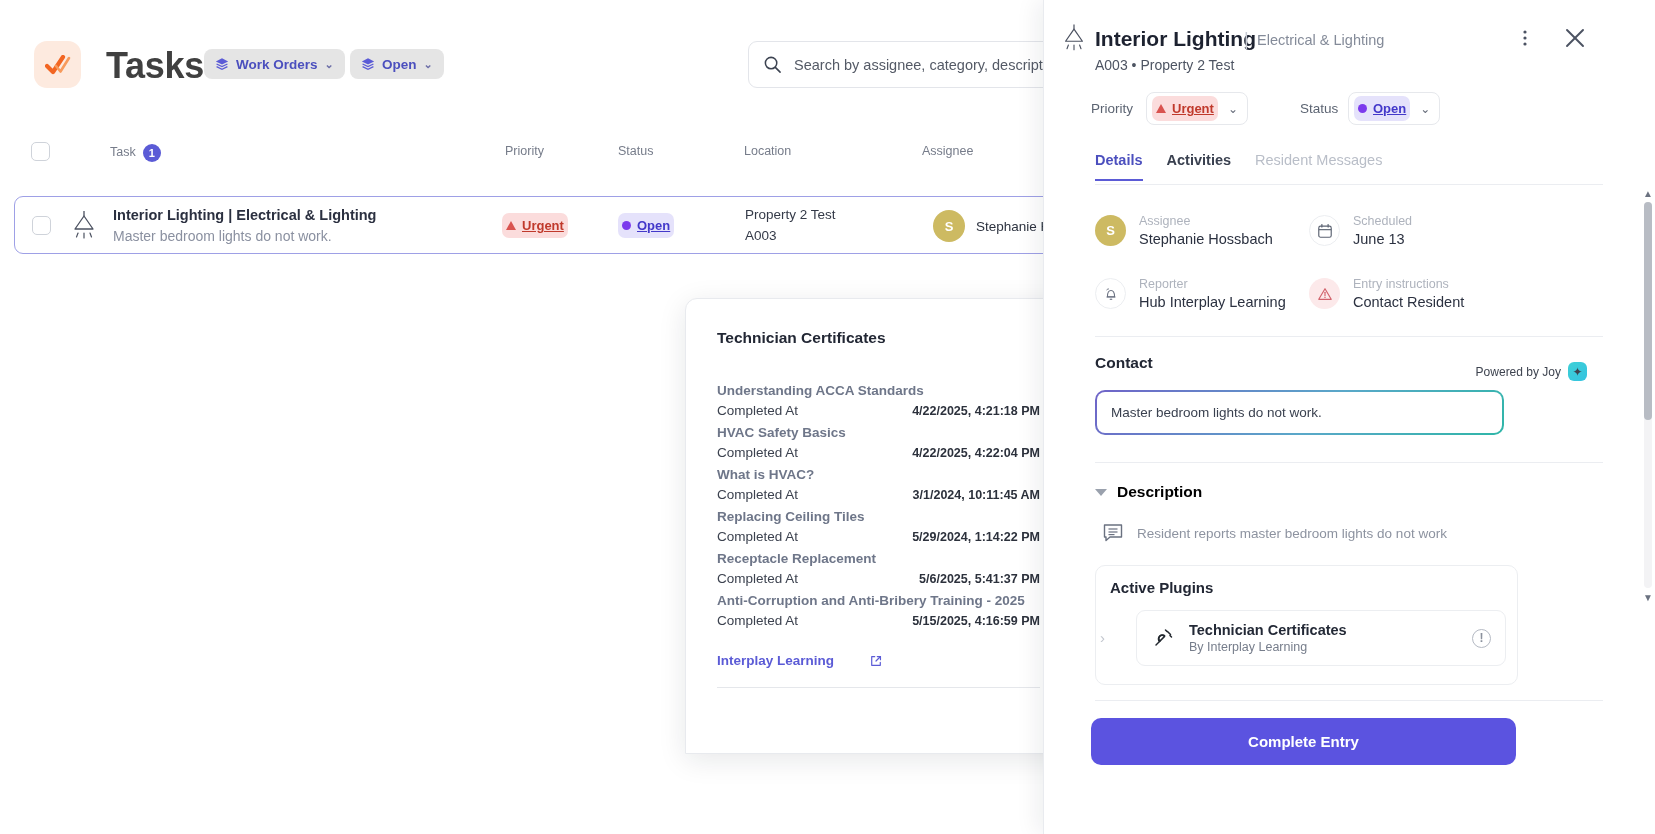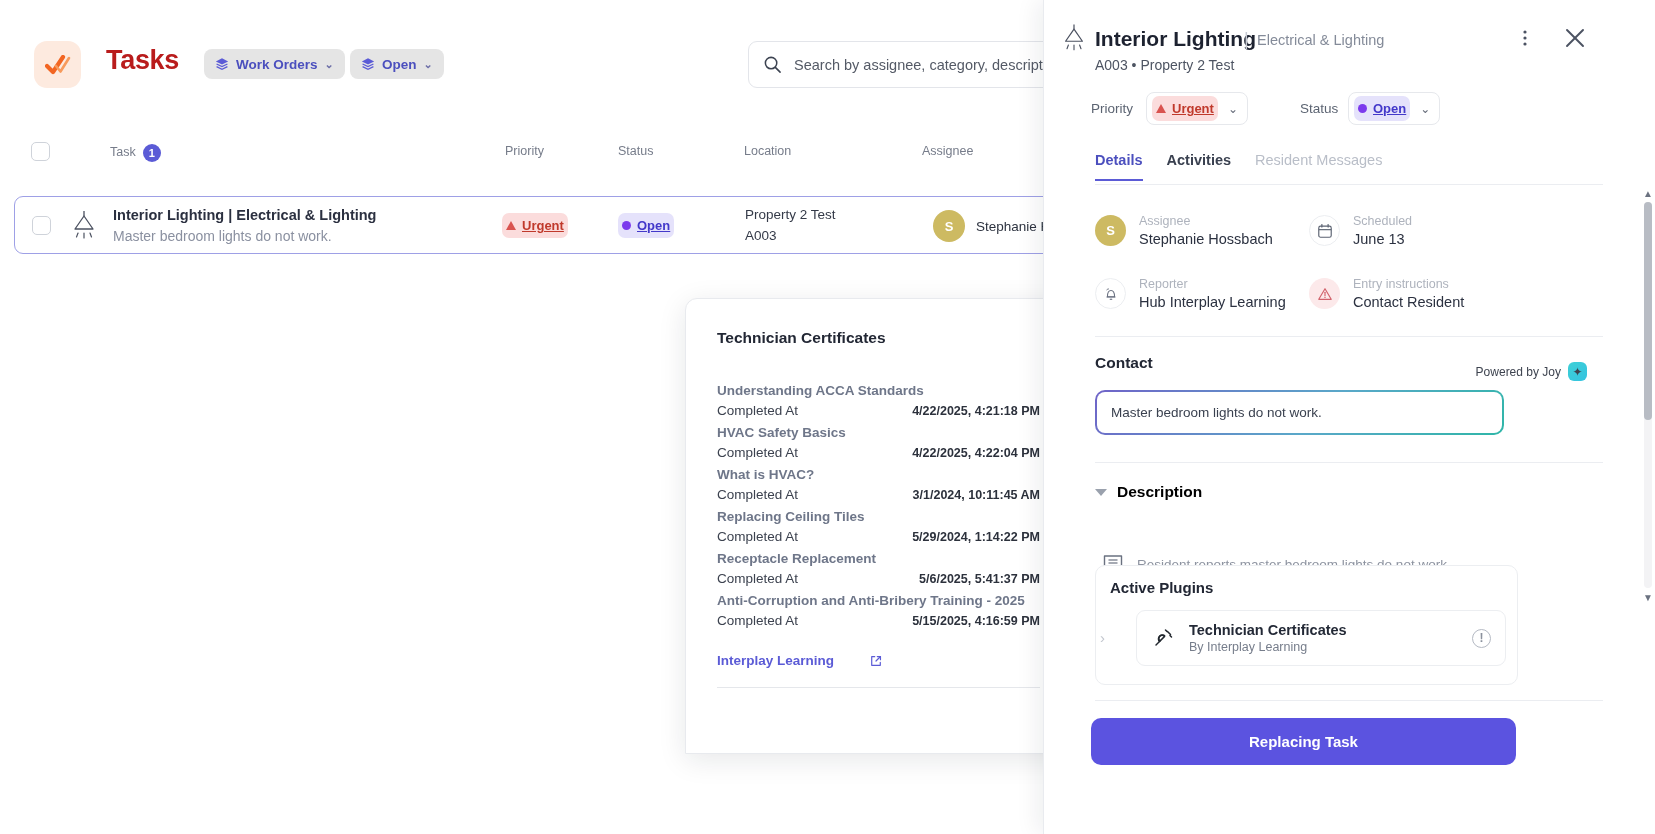--- a/index.html
+++ b/index.html
@@ -15,21 +15,21 @@
   .main { position: absolute; inset: 0; background: #fff; }
 
   .topbar { position: absolute; left: 0; top: 0; width: 1655px; height: 110px; }
   .logo-box {
     position: absolute; left: 34px; top: 41px; width: 47px; height: 47px;
     border-radius: 13px; background: #fdeadf;
     display: flex; align-items: center; justify-content: center;
   }
   .page-title {
     position: absolute; left: 106px; top: 45px;
-    font-size: 27px; font-weight: 700; color: #b91c1c; letter-spacing: -0.3px;
+    font-size: 36px; font-weight: 700; color: #404040; letter-spacing: -0.3px;
   }
   .chip {
     position: absolute; height: 30px; border-radius: 8px; background: #e5e5e5;
     display: flex; align-items: center; gap: 7px; padding: 0 11px;
     color: #4b4fbe; font-size: 13.5px; font-weight: 600; cursor: pointer;
   }
   .chip .cv { font-size: 11px; color: #6d6fa8; }
   #chip-work-orders { left: 204px; top: 49px; }
   #chip-open { left: 350px; top: 49px; }
 
@@ -156,21 +156,21 @@
   }
   .summary-box > div {
     width: 100%; height: 100%; background: #fff; border-radius: 8px;
     display: flex; align-items: center; padding-left: 14px;
     font-size: 13.5px; color: #3a414f;
   }
 
   .desc-head { position: absolute; left: 51px; top: 483px; display: flex; align-items: center; gap: 10px; }
   .caret { width: 0; height: 0; border-left: 6px solid transparent; border-right: 6px solid transparent; border-top: 7px solid #9aa1ad; }
   .desc-head b { font-size: 15.5px; color: #000000; }
-  .desc-body { position: absolute; left: 58px; top: 522px; display: flex; align-items: center; gap: 13px; margin-top: 31px; }
+  .desc-body { position: absolute; left: 58px; top: 522px; display: flex; align-items: center; gap: 13px; }
   .desc-body p { font-size: 13.5px; color: #8d93a0; }
 
   .plugins-card {
     position: absolute; left: 51px; top: 565px; width: 423px; height: 120px;
     border: 1px solid #eceef1; border-radius: 10px; background: #fff;
   }
   .plugins-card h4 { font-size: 15px; font-weight: 700; color: #222734; position: absolute; left: 14px; top: 13px; }
   .plugin-item {
     position: absolute; left: 40px; top: 44px; width: 370px; height: 56px;
     border: 1px solid #eceef1; border-radius: 9px; background: #fff;
@@ -482,21 +482,21 @@
         <div>
           <div class="pn">Technician Certificates</div>
           <div class="pb">By Interplay Learning</div>
         </div>
         <div class="info-ico">!</div>
       </div>
     </div>
 
     <div class="sec-rule" style="top:700px;"></div>
 
-    <button class="complete-btn">Replacing Task</button>
+    <button class="complete-btn">Complete Entry</button>
 
     <div class="p-arrow" style="top:188px;">▲</div>
     <div class="p-scroll" style="top:202px;height:386px;">
       <div class="trk"></div>
       <div class="thb"></div>
     </div>
     <div class="p-arrow" style="top:592px;">▼</div>
   </div>
 </div>
 

